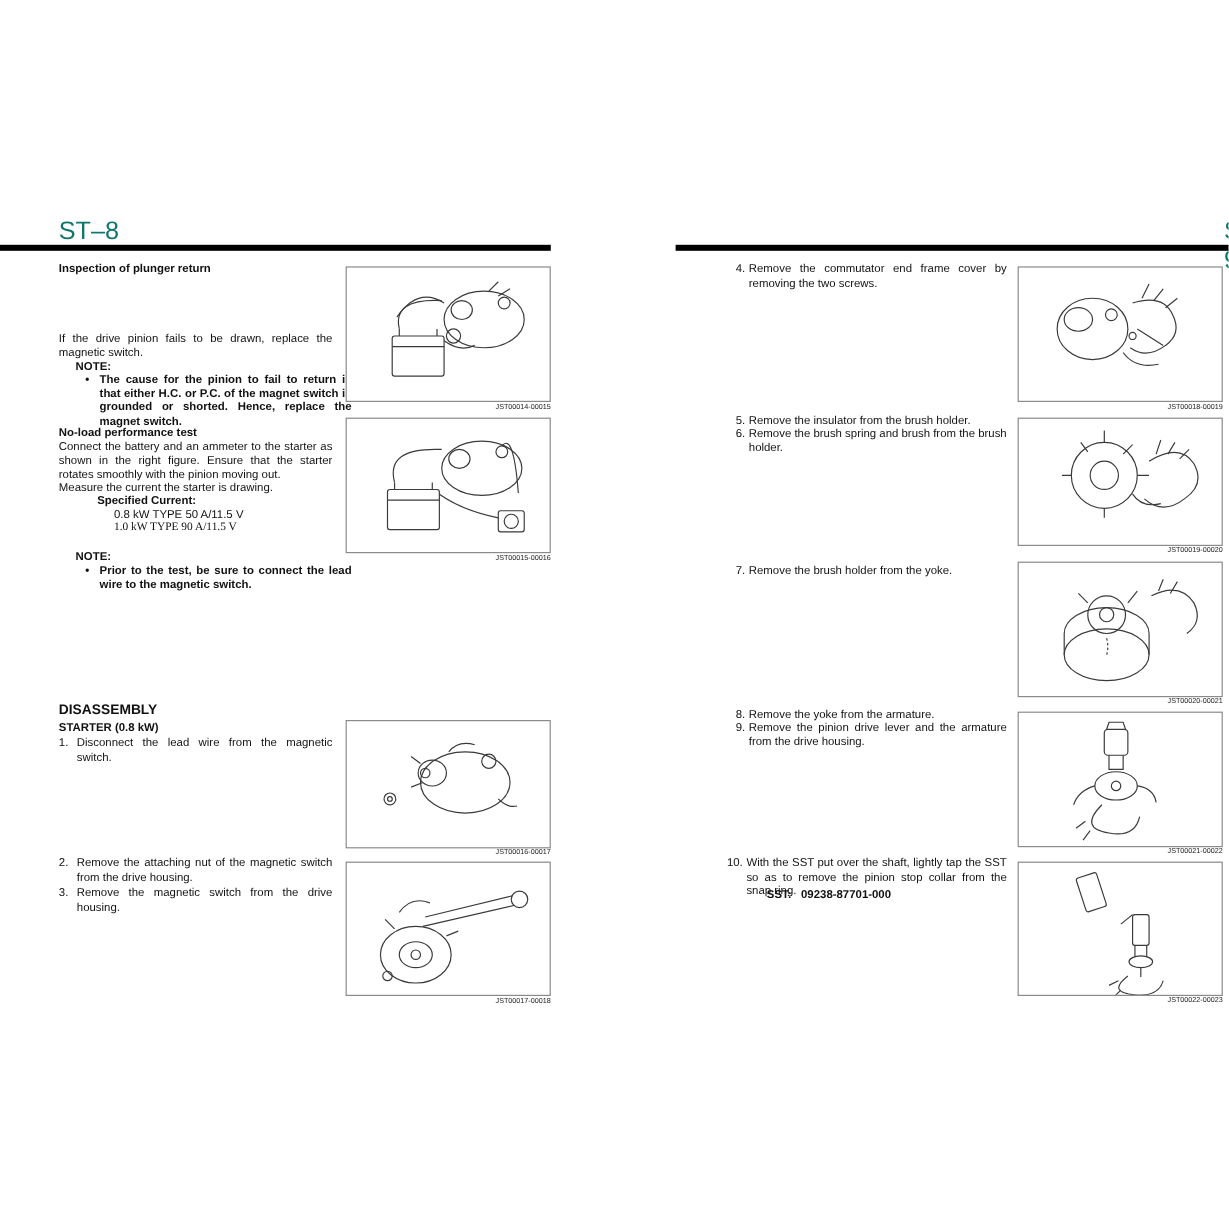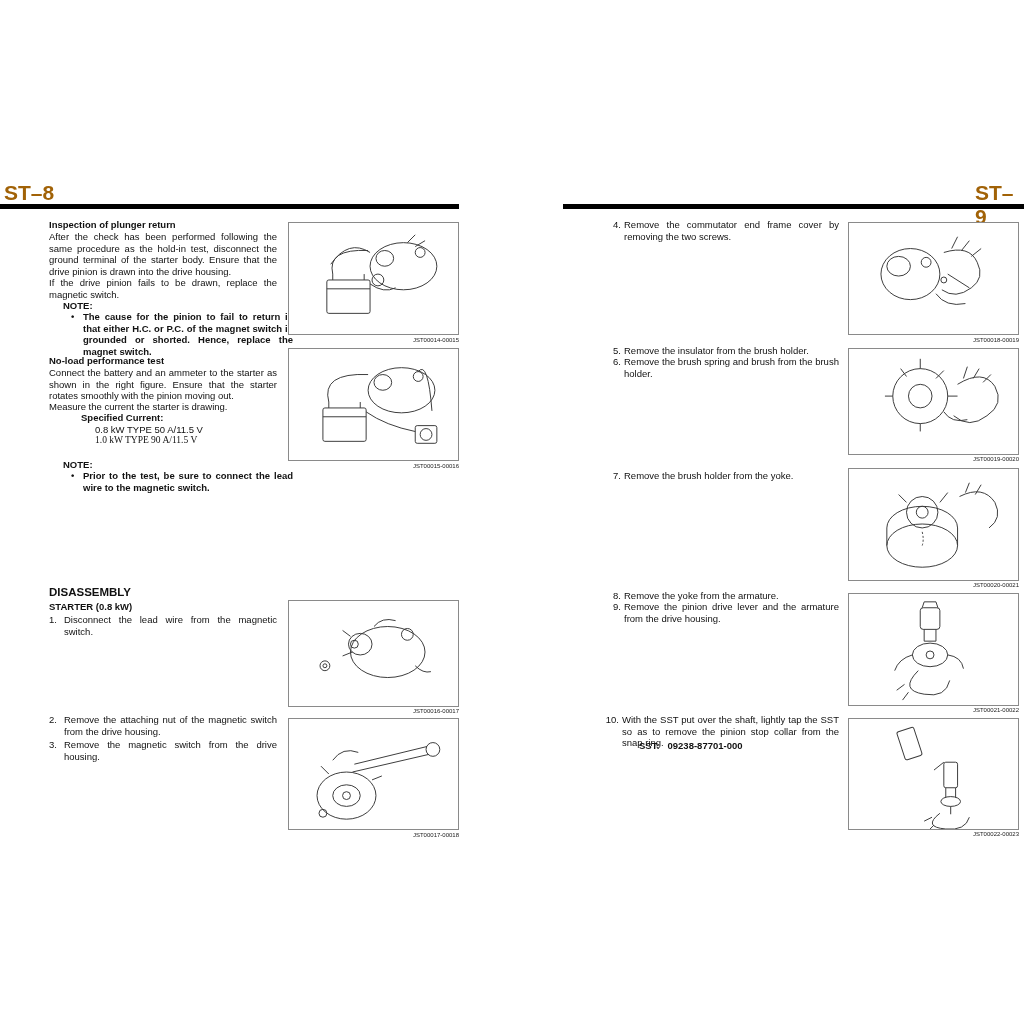--- a/index.html
+++ b/index.html
@@ -1,20 +1,20 @@
 <!DOCTYPE html>
 <html><head>
 <meta charset="utf-8">
 <style>
   * { margin:0; padding:0; box-sizing:border-box; }
   html,body { background:#ffffff; }
   body { font-family:"Liberation Sans", sans-serif; color:#111; }
   .sheet { position:relative; width:1024px; height:1024px; background:#fff; overflow:hidden; }
 
-  .page-num { position:absolute; font-size:21px; font-weight:bold; letter-spacing:0px; color:#a16207; }
+  .page-num { position:absolute; font-size:21px; font-weight:normal; letter-spacing:0px; color:#0f766e;margin-left:45px; }
   .rule { position:absolute; height:5px; background:#000; }
 
   .txt { position:absolute; font-size:9.5px; line-height:11.6px; color:#111;padding-left:44px; }
   .just { text-align:justify; }
   .bold { font-weight:bold; }
   .big-head { font-size:11.5px; font-weight:bold; }
 
   .step { display:flex; }
   .step .num { width:15px; flex:0 0 15px; }
   .step .num.wide { width:17px; flex:0 0 17px; text-align:right; padding-right:3px; }
@@ -36,21 +36,20 @@
 <body>
 
 <div class="sheet">
 
   <div class="page-num" style="left:4px; top:181px;">ST–8</div>
   <div class="page-num" style="left:975px; top:181px;">ST–9</div>
   <div class="rule" style="left:0; top:204px; width:459px;"></div>
   <div class="rule" style="left:563px; top:204px; width:461px;"></div>
 
   <div class="txt bold" style="left:5px; top:219px; width:272px;">Inspection of plunger return</div>
-  <div class="txt just" style="left:5px; top:231px; width:272px;">After the check has been performed following the same procedure as the hold-in test, disconnect the ground terminal of the starter body. Ensure that the drive pinion is drawn into the drive housing.</div>
   <div class="txt just" style="left:5px; top:277px; width:272px;">If the drive pinion fails to be drawn, replace the magnetic switch.</div>
   <div class="txt note-label" style="left:5px; top:300px; width:272px;">NOTE:</div>
   <div class="txt bullet-row" style="left:5px; top:311px; width:266px;">
     <span class="dot bold">•</span>
     <span class="body bold">The cause for the pinion to fail to return is that either H.C. or P.C. of the magnet switch is grounded or shorted. Hence, replace the magnet switch.</span>
   </div>
 
   <div class="txt bold" style="left:5px; top:355px; width:272px;">No-load performance test</div>
   <div class="txt just" style="left:5px; top:367px; width:272px;">Connect the battery and an ammeter to the starter as shown in the right figure. Ensure that the starter rotates smoothly with the pinion moving out.</div>
   <div class="txt" style="left:5px; top:401px; width:272px;">Measure the current the starter is drawing.</div>

